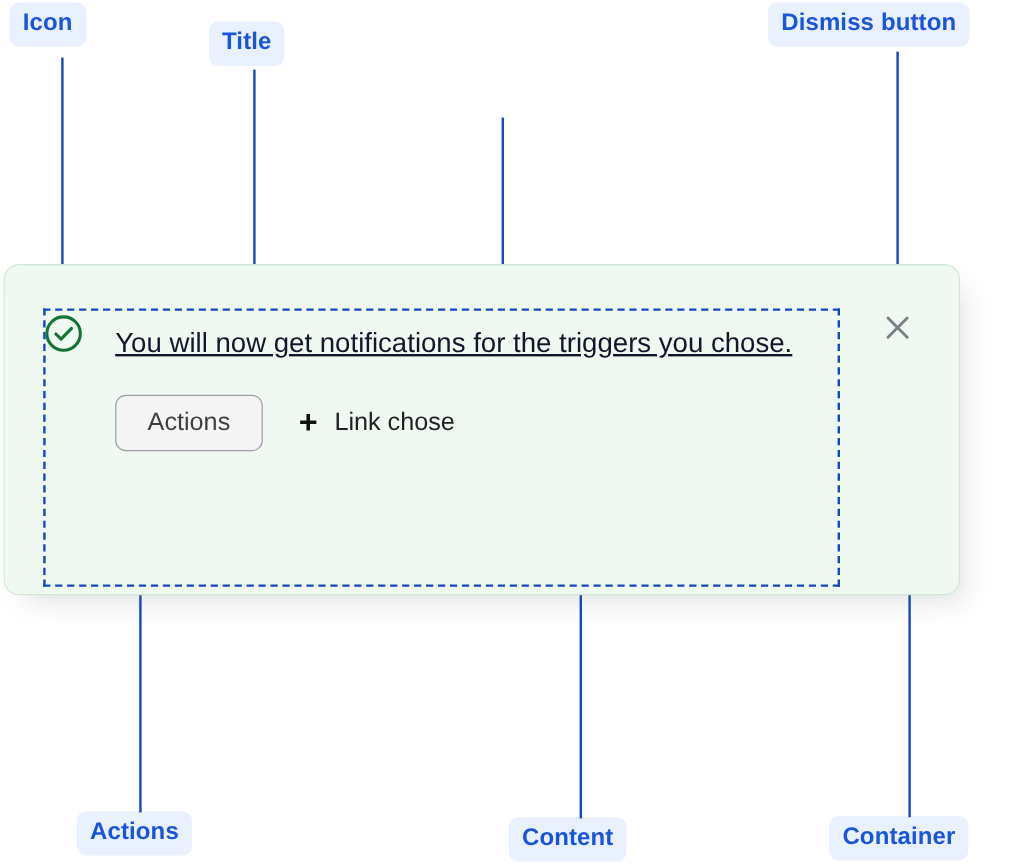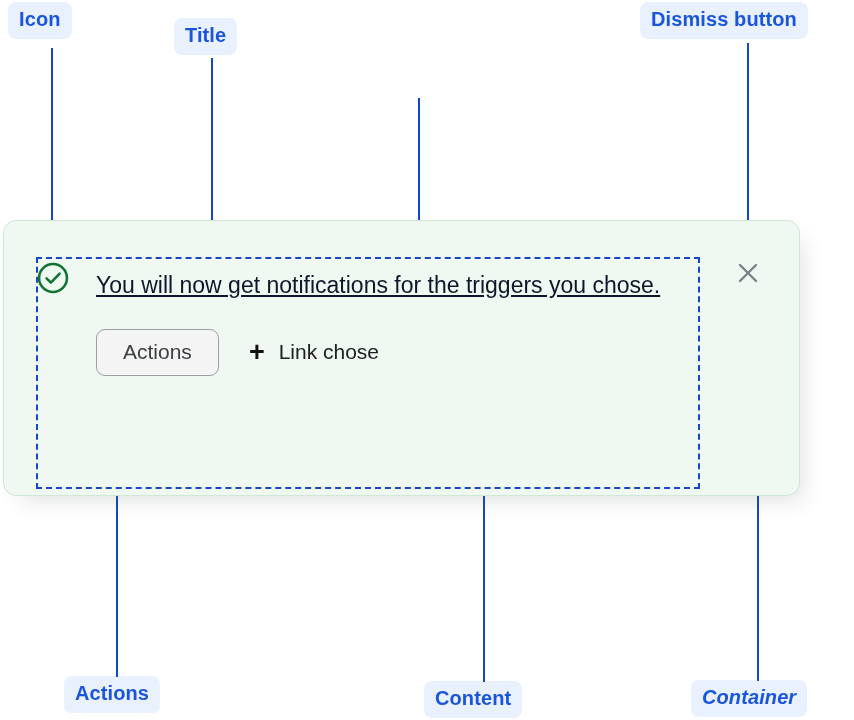--- a/index.html
+++ b/index.html
@@ -156,21 +156,21 @@
 </head>
 <body>
 
 <div id="stage">
 
   <div class="chip" style="left:8px;  top:2px;">Icon</div>
   <div class="chip" style="left:174px;top:18px;">Title</div>
   <div class="chip" style="left:64px; top:676px;">Actions</div>
   <div class="chip" style="left:640px;top:2px;">Dismiss button</div>
   <div class="chip" style="left:424px;top:681px;text-align:center;">Content</div>
-  <div class="chip" style="left:691px;top:680px;font-style:italic;">Container</div>
+  <div class="chip" style="left:691px;top:680px;">Container</div>
 
   <div class="leader" style="left:51px; top:48px;  height:202px;"></div>
   <div class="leader" style="left:211px;top:58px;  height:206px;"></div>
   <div class="leader" style="left:418px;top:98px;  height:207px;"></div>
   <div class="leader" style="left:747px;top:43px;  height:206px;"></div>
 
   <div class="leader" style="left:116px;top:466px; height:211px;"></div>
   <div class="leader" style="left:483px;top:471px; height:211px;"></div>
   <div class="leader" style="left:757px;top:472px; height:209px;"></div>
 

